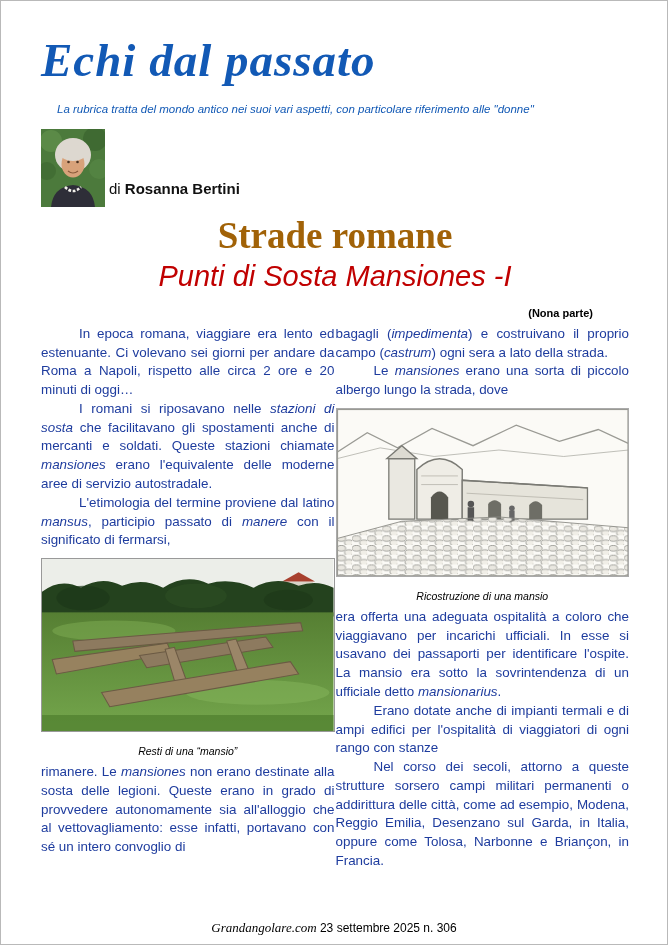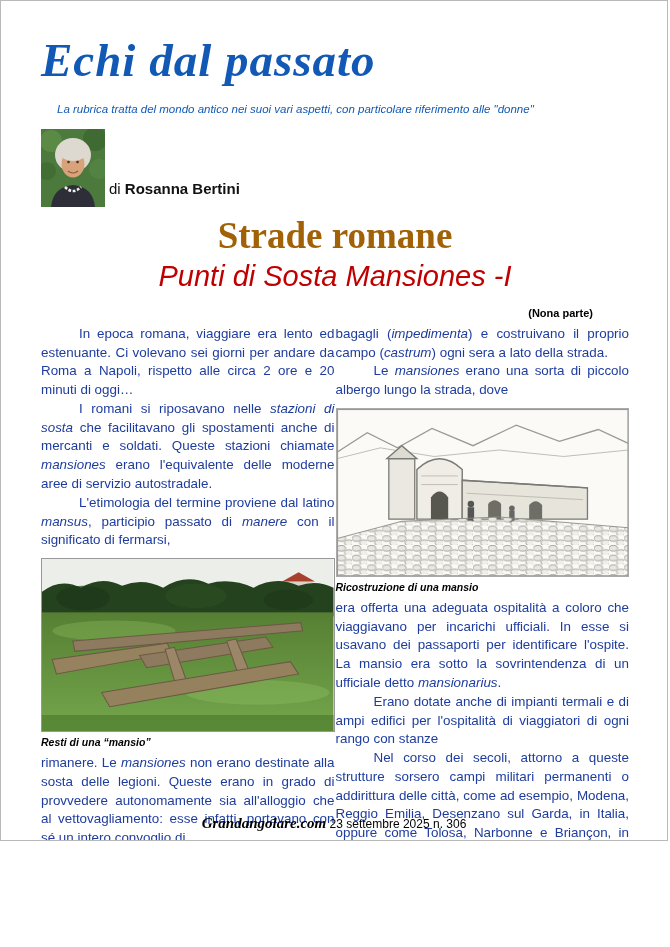--- a/index.html
+++ b/index.html
@@ -1,17 +1,17 @@
 <!DOCTYPE html>
 <html><head>
 <meta charset="utf-8">
 <style>
   html,body{margin:0;padding:0;background:#ffffff;}
   .page{
-    width:668px;height:841px;box-sizing:border-box;
+    width:668px;height:945px;box-sizing:border-box;
     border:1px solid #b9b9b9;background:#ffffff;
     position:relative;overflow:hidden;
     padding:26px 38px 0 40px;
     font-family:"Liberation Sans",sans-serif;
   }
   .masthead-title{
     font-family:"Liberation Serif",serif;
     font-style:italic;font-weight:bold;
     font-size:47px;color:#1259b5;
     margin:6px 0 16px 0;letter-spacing:1px;
@@ -40,28 +40,28 @@
     color:#1e3c9e;font-size:13.4px;line-height:1.4;
     text-align:justify;
   }
   .col{flex:1;min-width:0;}
   .para{margin:0 0 0 0;}
   .indent{text-indent:38px;}
   figure{margin:8px 0 4px 0;}
   figure svg{display:block;width:100%;height:auto;border:1px solid #999;box-sizing:border-box;}
   figure.borderless svg{border:1px solid #aaa;}
   figcaption{
-    text-align:left;font-size:10.5px;font-weight:bold;font-style:italic;
-    color:#000;margin-top:3px;
+    text-align:center;font-size:10.5px;font-weight:normal;font-style:italic;
+    color:#000;margin-top:12px;
   }
   .footer{
     position:absolute;left:0;right:0;bottom:8px;
     text-align:center;font-size:12px;color:#000;
   }
-  .footer .site{font-family:"Liberation Serif",serif;font-style:italic;font-weight:bold;font-size:15px;}
+  .footer .site{font-family:"Liberation Serif",serif;font-style:italic;font-weight:normal;font-size:13px;}
 </style>
 </head>
 <body>
 
 <div class="page">
 
   <h1 class="masthead-title">Echi dal passato</h1>
   <p class="tagline">La rubrica tratta del mondo antico nei suoi vari aspetti, con particolare riferimento alle "donne"</p>
 
   <div class="byline-row">

